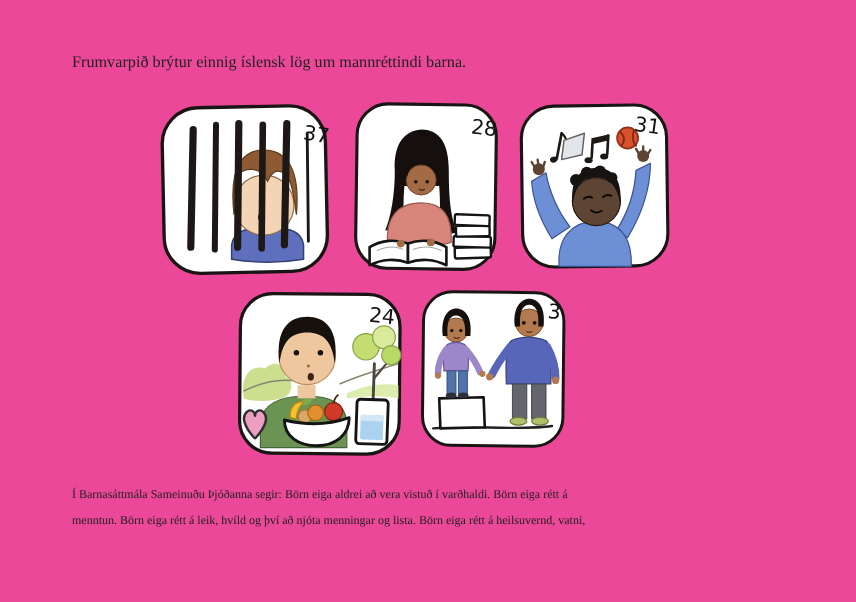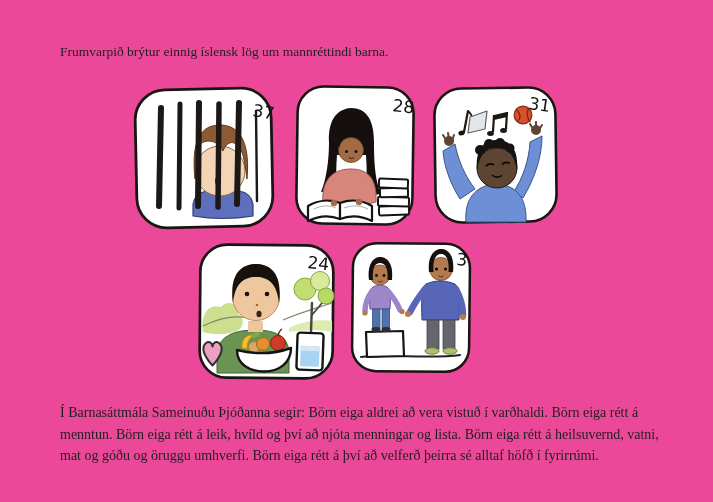--- a/index.html
+++ b/index.html
@@ -1,19 +1,19 @@
 <!DOCTYPE html>
 <html><head>
 <meta charset="utf-8">
 <style>
   html,body{margin:0;padding:0;}
   body{width:713px;height:502px;background:#ffffff;font-family:"Liberation Serif",serif;color:#1f1f1f;position:relative;overflow:hidden;}
   .page{position:absolute;inset:0;background:#ec4899;}
   .intro{position:absolute;left:60px;top:44px;font-size:13.5px;line-height:15px;margin:0;white-space:nowrap;}
-  .body-text{position:absolute;left:60px;top:402px;width:640px;font-size:14px;line-height:21.6px;margin:0;}
+  .body-text{position:absolute;left:60px;top:402px;width:640px;font-size:10px;line-height:21.6px;margin:0;}
   .panel{position:absolute;}
   .p37{left:130px;top:83px;width:149px;height:150px;}
   .p28{left:292px;top:82px;width:127px;height:147px;}
   .p31{left:430px;top:83px;width:132px;height:144px;}
   .p24{left:195px;top:240px;width:143px;height:143px;}
   .p3{left:348px;top:239px;width:126px;height:138px;}
   .article-number{font-family:"DejaVu Sans",sans-serif;font-size:17px;fill:#15120f;}
   .frame{fill:#fff;stroke:#191513;}
 </style>
 </head>
@@ -190,16 +190,15 @@
       <rect x="95" y="81" width="12" height="29" fill="#65656d" stroke="#44444c" stroke-width="0.8"></rect>
       <ellipse cx="84" cy="112" rx="7" ry="3.2" fill="#adc06a" stroke="#6d7f3e" stroke-width="1"></ellipse>
       <ellipse cx="102" cy="112" rx="7" ry="3.2" fill="#adc06a" stroke="#6d7f3e" stroke-width="1"></ellipse>
     </g>
     <text class="article-number" x="108" y="26" transform="rotate(5 108 26)">3</text>
   </svg>
 
   <div class="body-text">
     <div>Í Barnasáttmála Sameinuðu Þjóðanna segir: Börn eiga aldrei að vera vistuð í varðhaldi. Börn eiga rétt á</div>
     <div>menntun. Börn eiga rétt á leik, hvíld og því að njóta menningar og lista. Börn eiga rétt á heilsuvernd, vatni,</div>
-    <div>mat og góðu og öruggu umhverfi. Börn eiga rétt á því að velferð þeirra sé alltaf höfð í fyrirrúmi.</div>
   </div>
 
 </div>
 
 </body></html>

